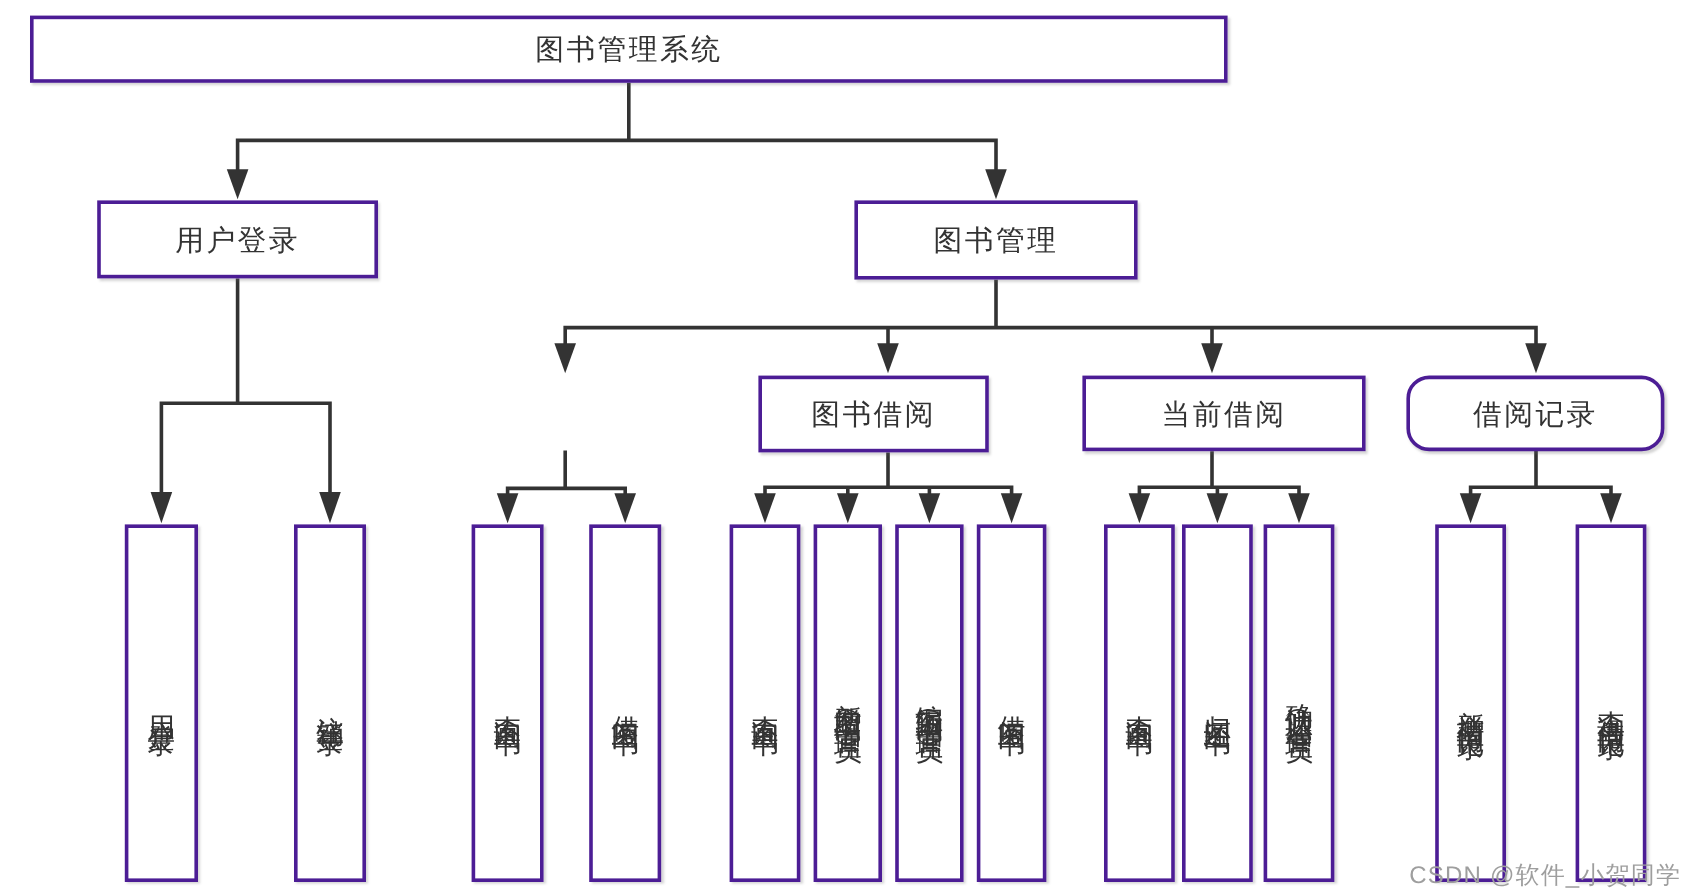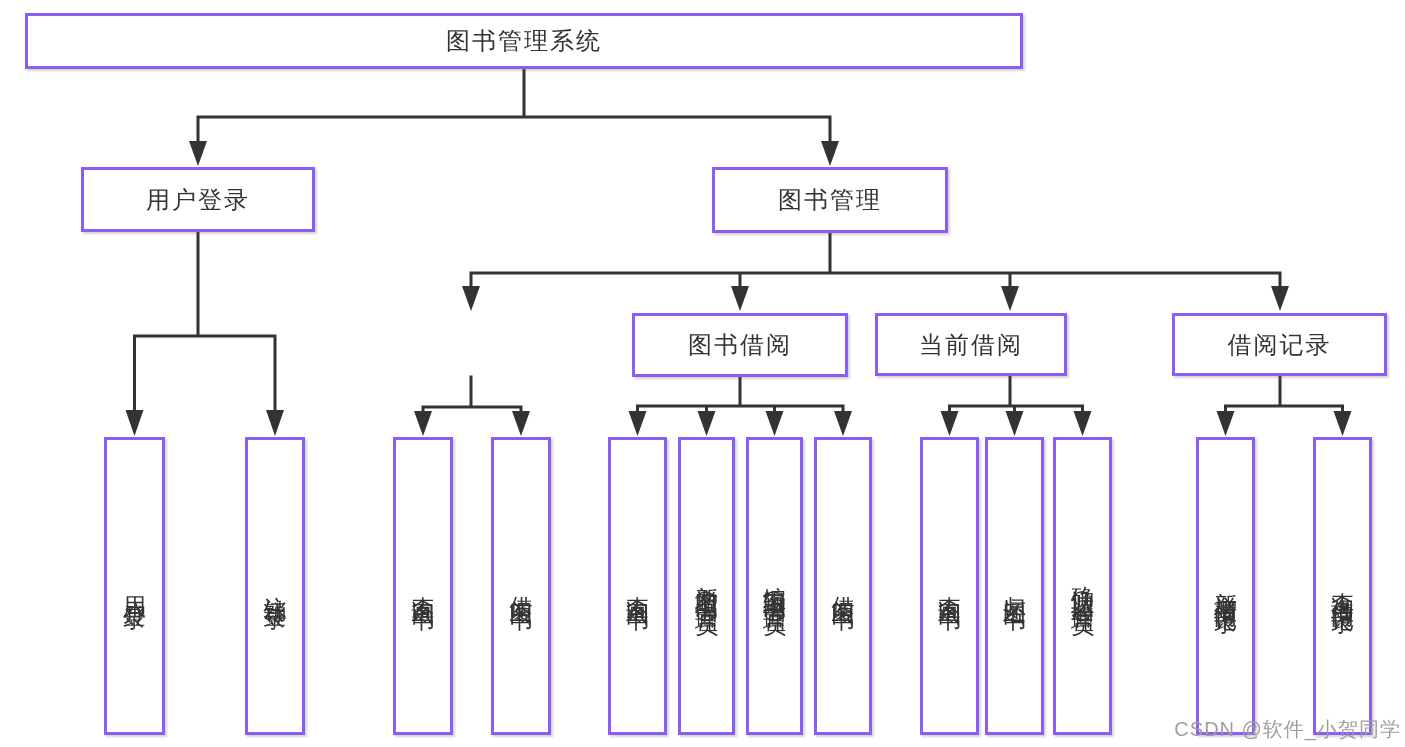--- a/index.html
+++ b/index.html
@@ -12,21 +12,21 @@
     overflow: hidden;
   }
   svg.connectors {
     position: absolute;
     left: 0; top: 0;
     width: 1405px; height: 747px;
   }
   .box {
     position: absolute;
     box-sizing: border-box;
-    border: 3px solid #8b5cf6;
+    border: 3px solid #4c1d95;
     background: #ffffff;
     color: #333333;
     display: flex;
     align-items: center;
     justify-content: center;
     box-shadow: 2px 2px 2px rgba(100,100,100,0.28);
   }
   .h { font-size: 24px; letter-spacing: 2px; white-space: nowrap; }
   .v {
     writing-mode: vertical-rl;
@@ -35,23 +35,23 @@
     line-height: 1;
     text-align: center;
   }
   
   .n-root { left: 25px;  top: 13px;  width: 998px; height: 56px; }
   
   .n-login  { left: 81px;  top: 167px; width: 234px; height: 65px; }
   .n-mgmt   { left: 712px; top: 167px; width: 236px; height: 66px; }
   
   .n-newrec { left: 362px;  top: 313px; width: 218px; height: 64px; }
-  .n-borrow { left: 632px;  top: 313px; width: 216px; height: 64px; }
-  .n-curr   { left: 875px;  top: 313px; width: 192px; height: 63px; }
-  .n-rec    { left: 1172px; top: 313px; width: 215px; height: 63px; }
+  .n-borrow { left: 632px;  top: 313px; width: 192px; height: 64px; }
+  .n-curr   { left: 902px;  top: 313px; width: 236px; height: 63px; }
+  .n-rec    { left: 1172px; top: 313px; width: 215px; height: 63px; border-radius: 19px; }
   
   .leaf { top: 437px; height: 298px; }
   .n-a1 { left: 104px;  width: 61px; }
   .n-a2 { left: 245px;  width: 60px; }
   .n-b1 { left: 393px;  width: 60px; }
   .n-b2 { left: 491px;  width: 60px; }
   .n-c1 { left: 608px;  width: 59px; }
   .n-c2 { left: 678px;  width: 57px; }
   .n-c3 { left: 746px;  width: 57px; }
   .n-c4 { left: 814px;  width: 58px; }

